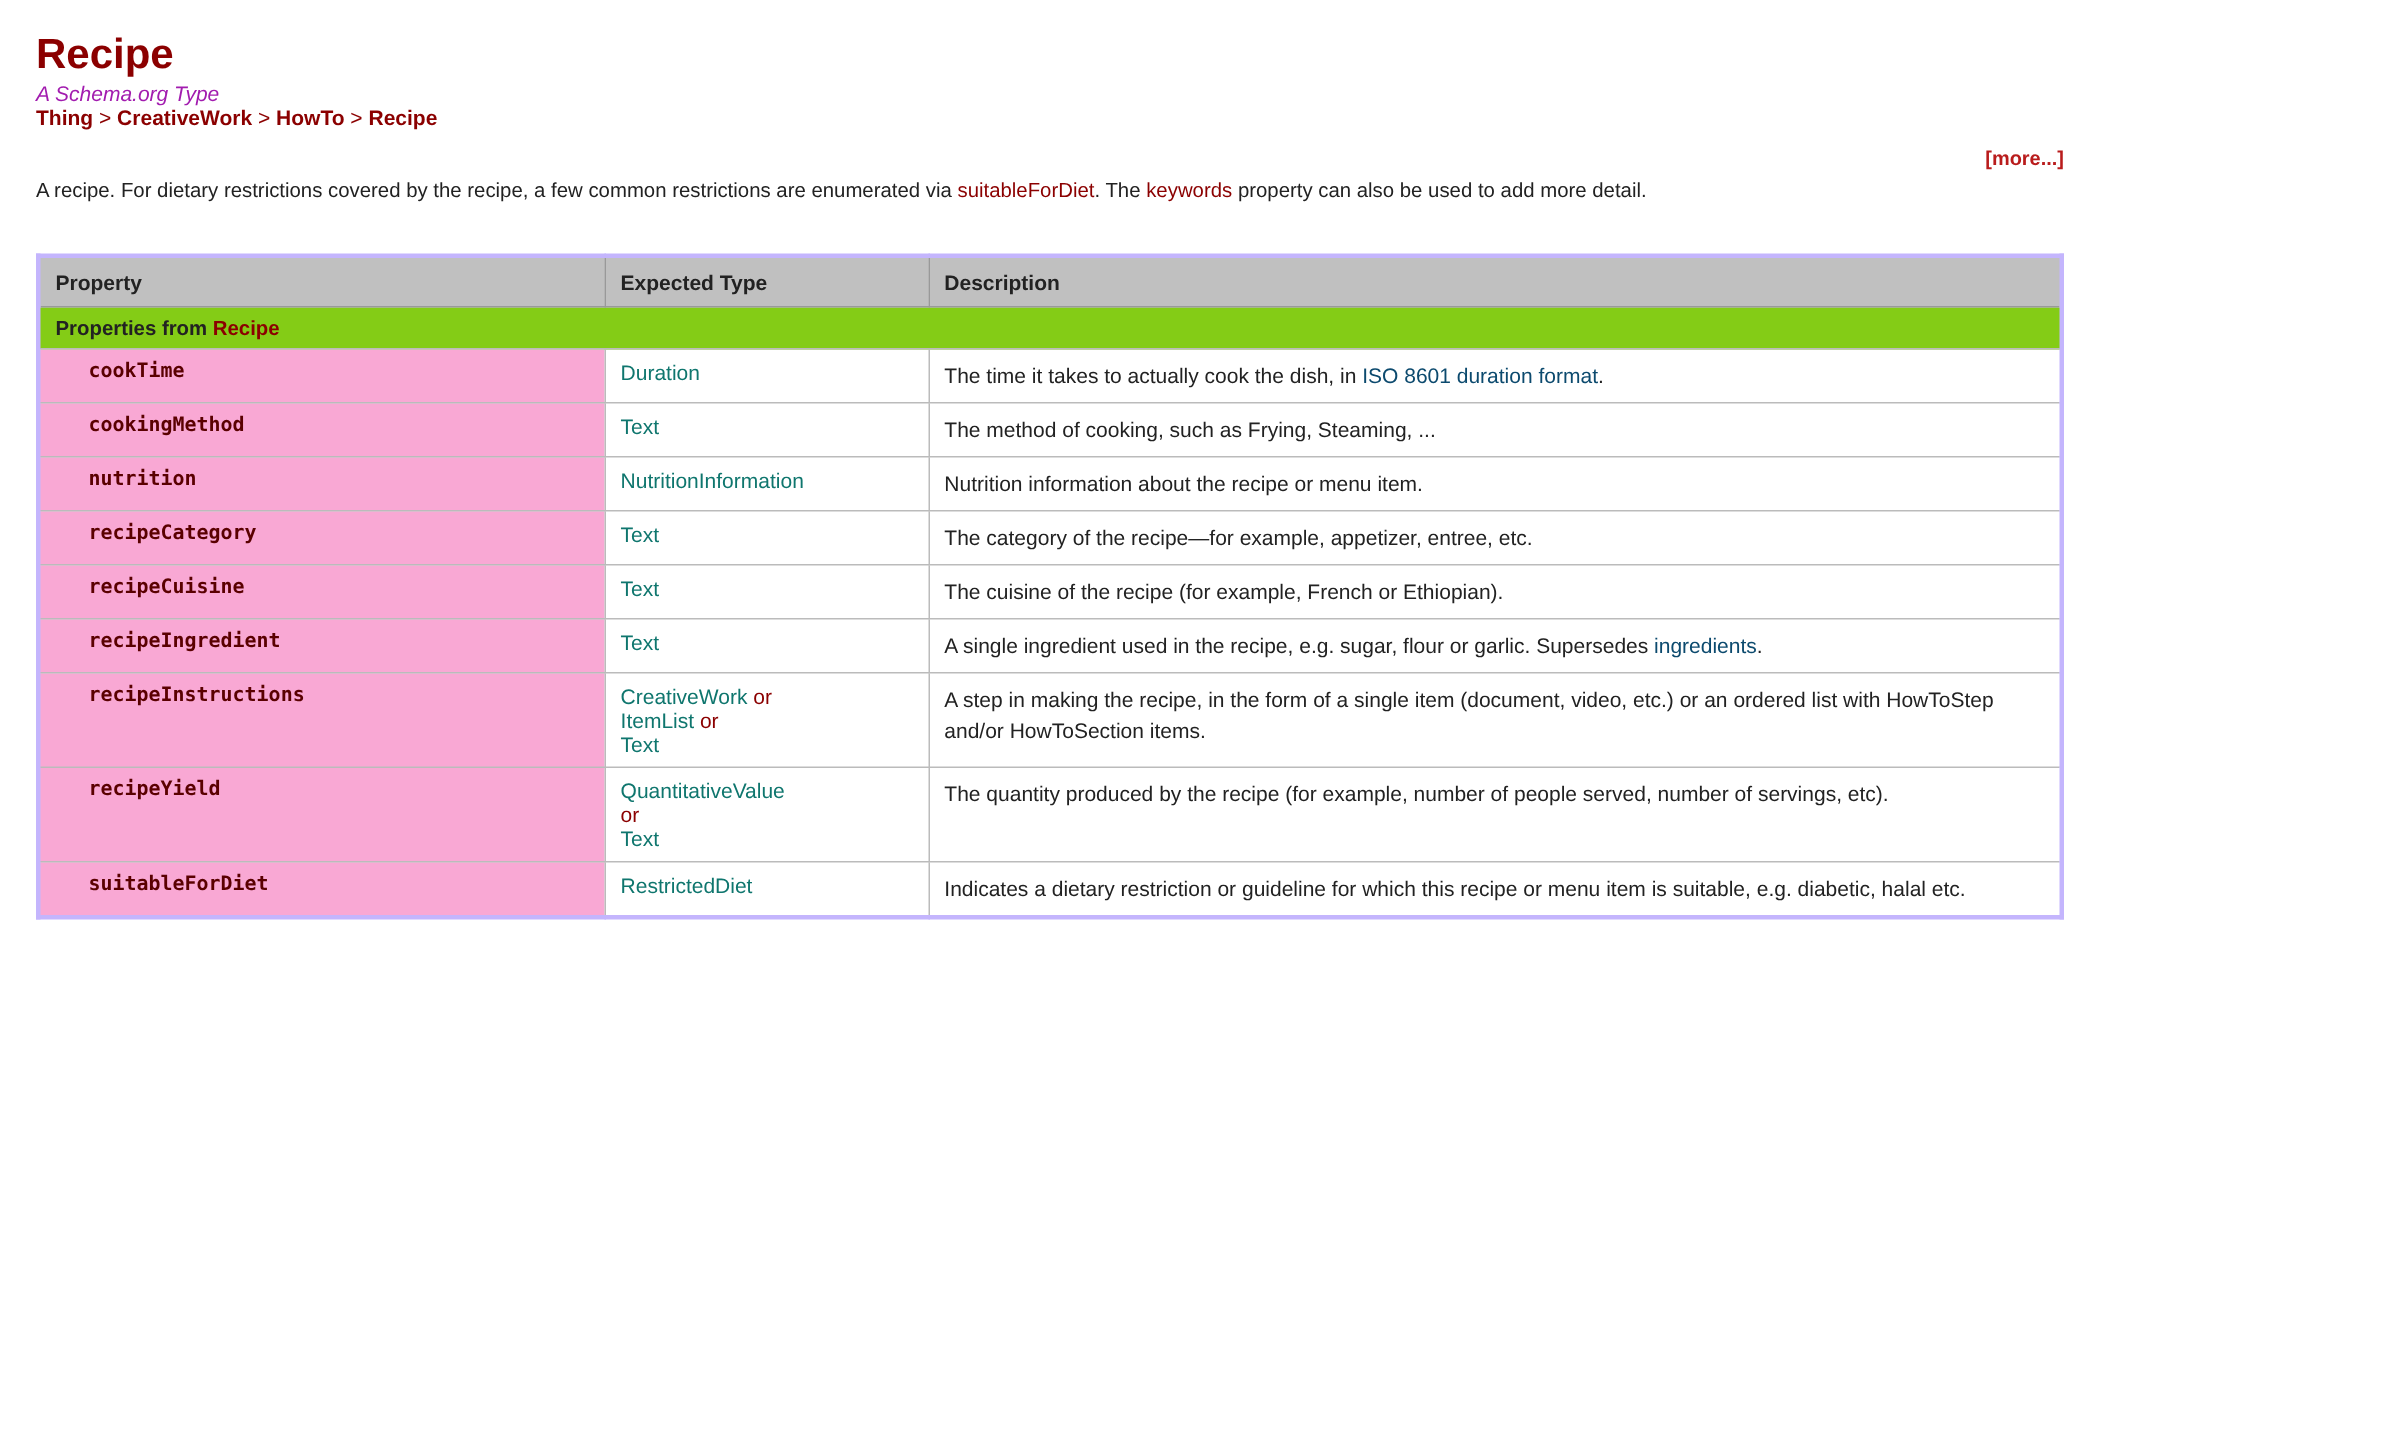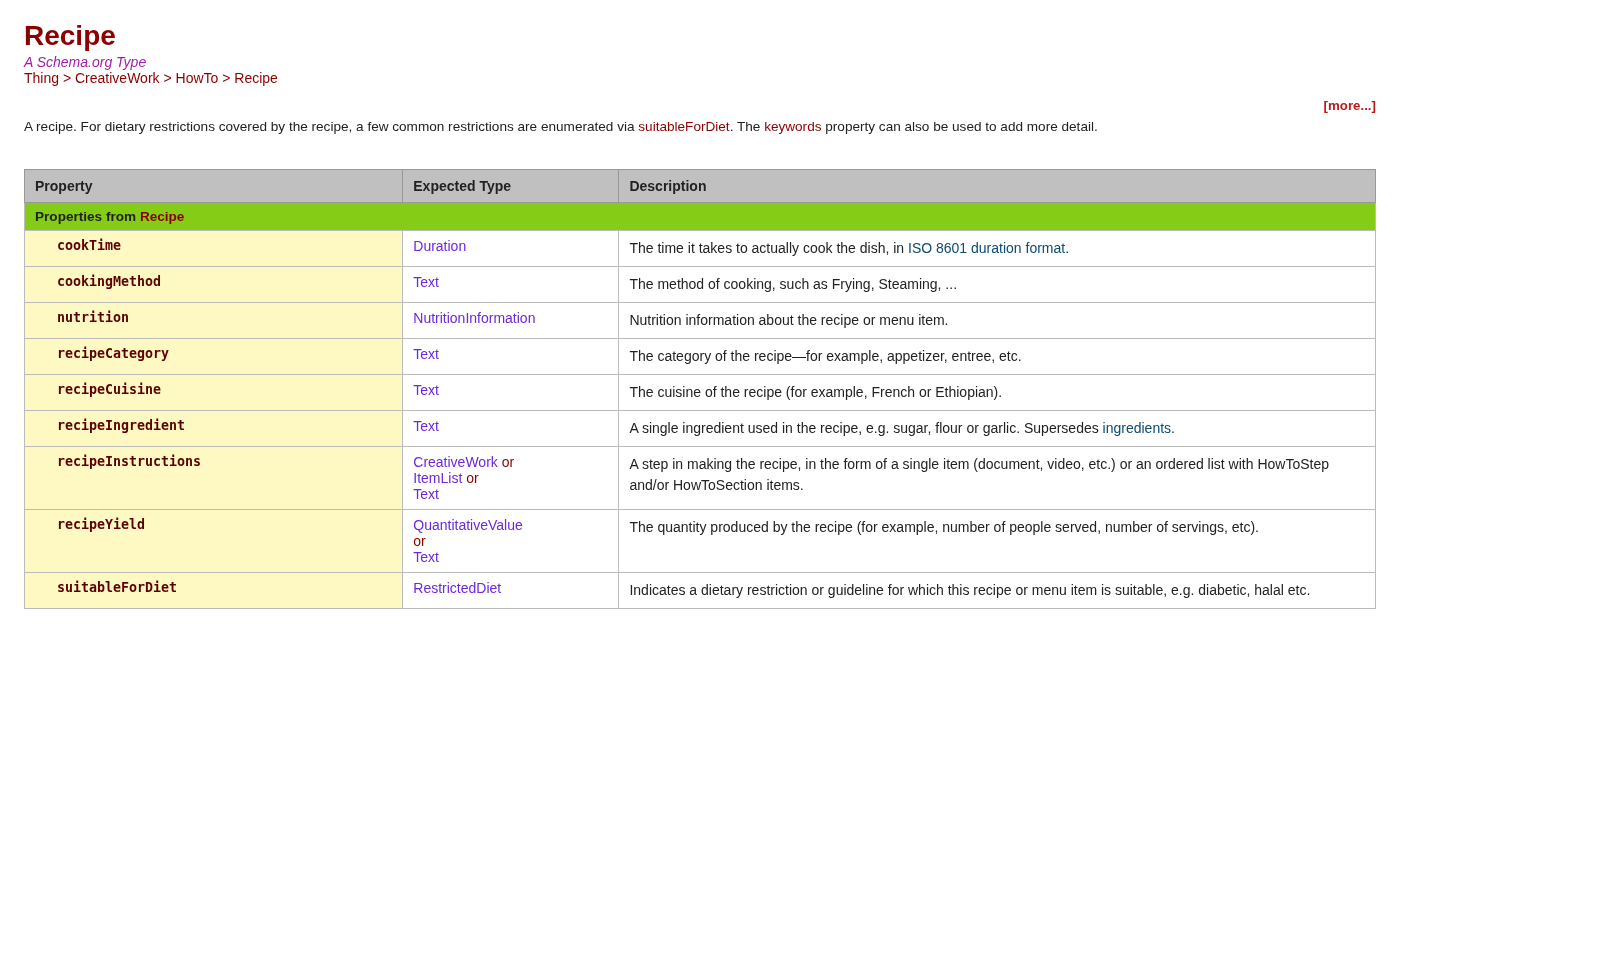--- a/index.html
+++ b/index.html
@@ -23,40 +23,41 @@
       margin-top: 2px;
     }
     .breadcrumb {
       color: #8b0000;
       font-size: 1em;
       margin-bottom: 12px;
     }
     .breadcrumb a {
       color: #8b0000;
       text-decoration: none;
+      font-weight: bold;
     }
     .more-link {
       text-align: right;
       font-weight: bold;
       font-size: 0.95em;
       margin-bottom: 4px;
     }
     .more-link a { color: #b91c1c; text-decoration: none; }
     .description {
       font-size: 0.97em;
       margin-bottom: 12px;
       line-height: 1.5;
     }
     .description a { color: #8b0000; text-decoration: none; }
 
     
     table {
       width: 100%;
       border-collapse: collapse;
-      border: 1px solid #c4b5fd;
+      border: 3px solid #c4b5fd;
       margin-top: 32px;
     }
     th {
       background: #c0c0c0;
       border: 1px solid #999;
       padding: 8px 10px;
       text-align: left;
       font-size: 1em;
     }
     td {
@@ -65,33 +66,33 @@
       vertical-align: top;
     }
     .section-header td {
       background: #84cc16;
       font-weight: bold;
       font-size: 0.97em;
       padding: 6px 10px;
     }
     .section-header td span.type-name { color: #8b0000; font-weight: bold; }
     .prop-row td:first-child {
-      background: #fef9c3;
+      background: #f9a8d4;
       font-family: monospace;
       font-size: 0.95em;
       font-weight: bold;
       color: #5a0000;
       width: 28%;
       padding-left: 32px;
     }
     .prop-row td:nth-child(2) {
       width: 16%;
       color: #8b0000;
     }
-    .prop-row td:nth-child(2) a { color: #6d28d9; text-decoration: none; }
+    .prop-row td:nth-child(2) a { color: #0f766e; text-decoration: none; }
     .prop-row td:nth-child(3) {
       color: #222;
       line-height: 1.5;
     }
     .prop-row td:nth-child(3) a { color: #0c4a6e; text-decoration: none; }
     .col-property { width: 28%; }
     .col-type { width: 16%; }
     .col-desc { width: 56%; }
   </style>
 </head>

